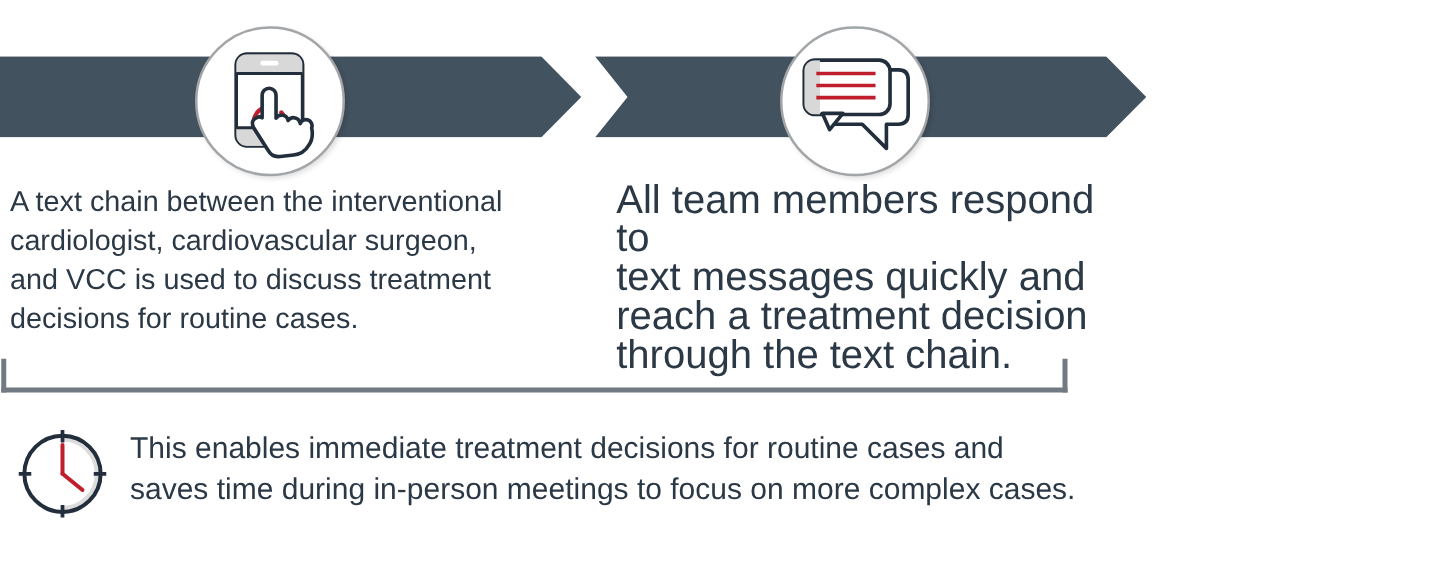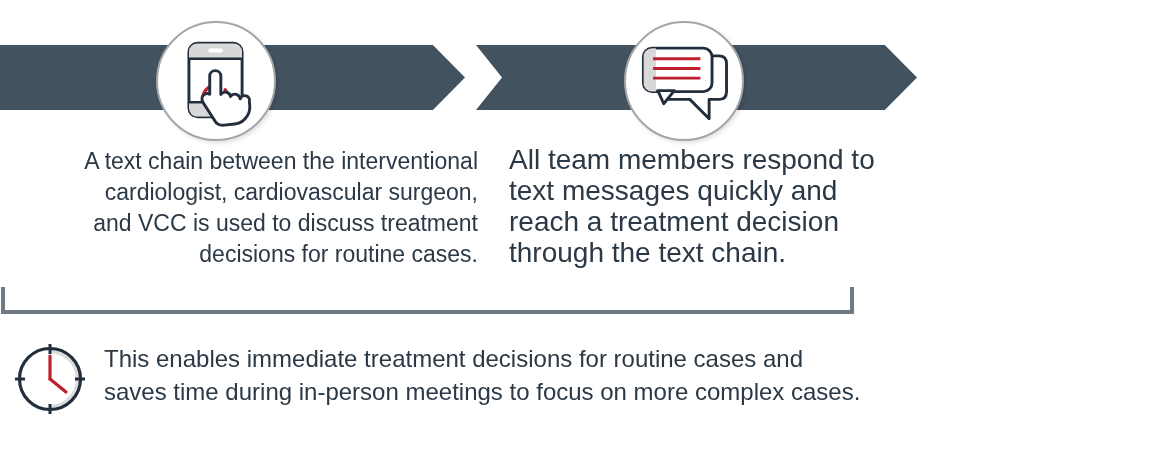--- a/index.html
+++ b/index.html
@@ -24,22 +24,22 @@
     display:flex;align-items:center;justify-content:center;
   }
   .icon-circle-1{left:156px;}
   .icon-circle-2{left:624px;}
   .icon-circle svg{display:block;}
 
   
   .step-text{
     position:absolute;color:#2B3845;white-space:pre-line;
   }
-  .step-text-1{left:8px;top:146px;font-size:23px;line-height:31px;width:470px;text-align:right;}
-  .step-text-2{left:493px;top:144px;font-size:28px;line-height:31px;width:400px;margin-left:16px;}
+  .step-text-1{left:8px;top:146px;font-size:23px;line-height:31px;width:470px;}
+  .step-text-2{left:493px;top:144px;font-size:32px;line-height:31px;width:400px;}
 
   
   .bracket{
     position:absolute;left:1px;top:287px;width:853px;height:27px;
     border-left:4px solid #717A82;border-right:4px solid #717A82;
     border-bottom:4px solid #717A82;box-sizing:border-box;
   }
 
   
   .clock-wrap{position:absolute;left:8px;top:337px;width:84px;height:84px;}

